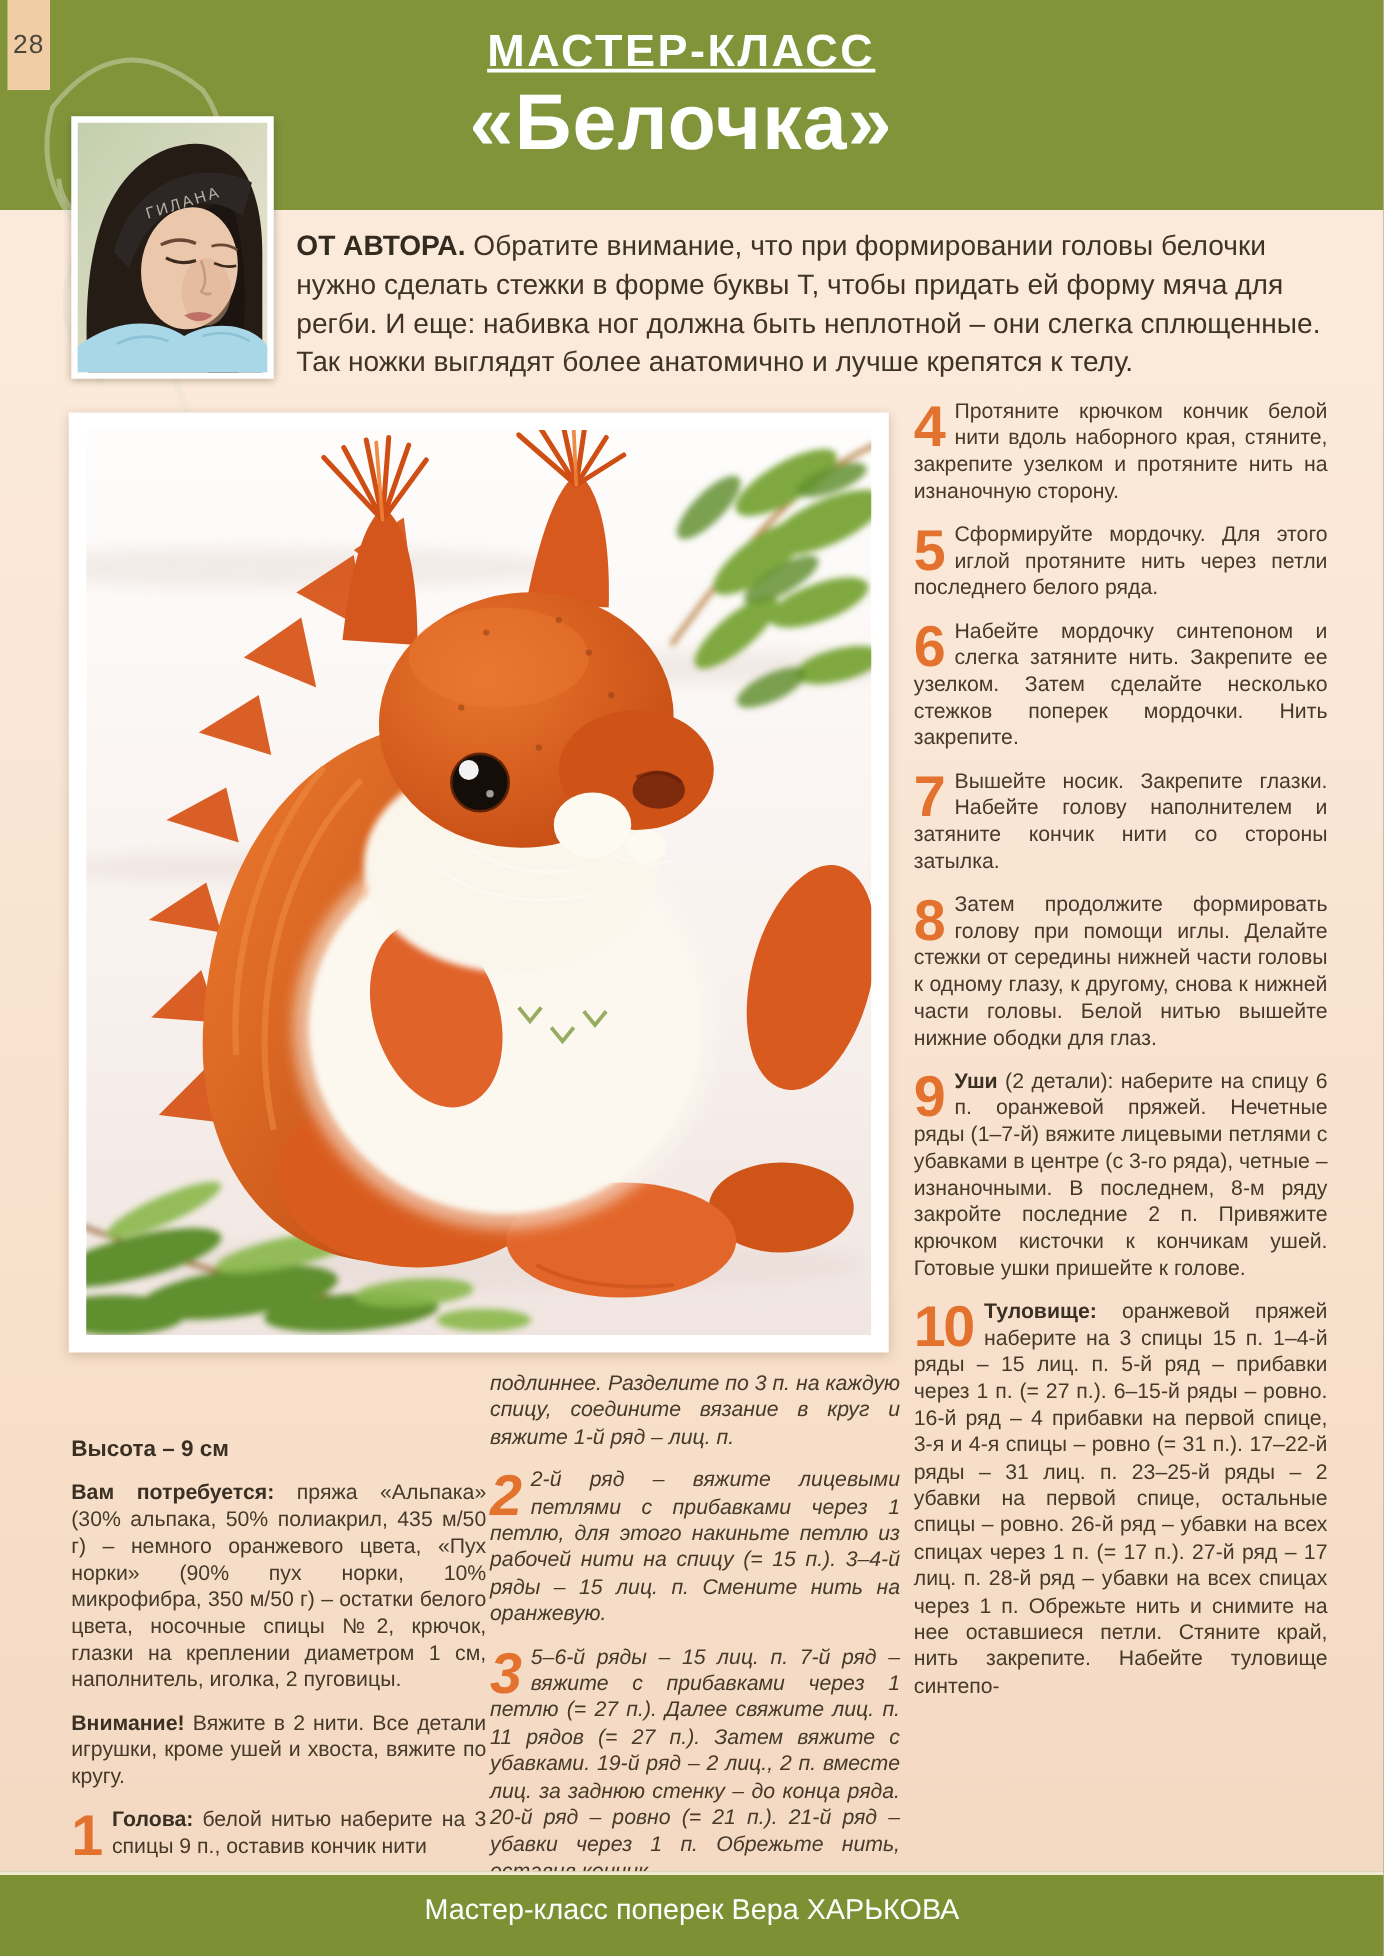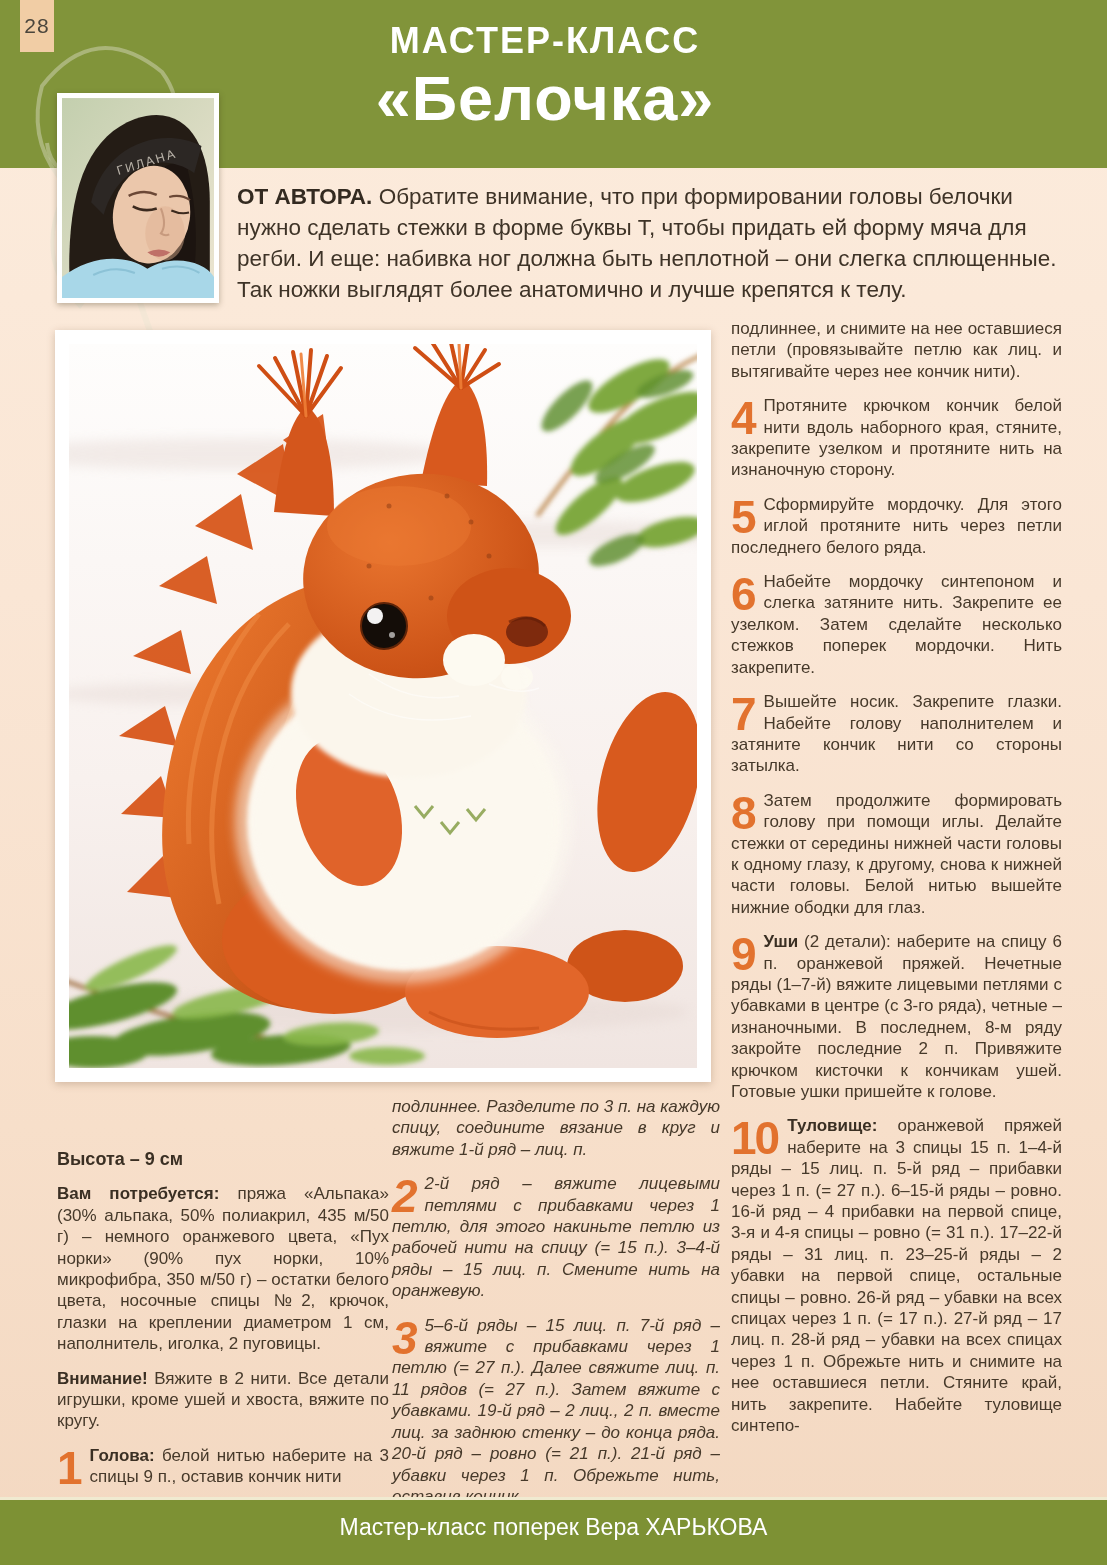--- a/index.html
+++ b/index.html
@@ -1,25 +1,25 @@
 <!DOCTYPE html>
 <html lang="ru"><head>
 <meta charset="utf-8">
 <style>
   html,body{margin:0;padding:0;}
   body{font-family:"Liberation Sans",sans-serif;background:#888;}
   #page{position:relative;width:1107px;height:1565px;margin:0 auto;overflow:hidden;
         background:linear-gradient(180deg,#fcecdd 0%,#fae6d5 38%,#f7dfca 72%,#f3d8c1 100%);}
   
   .band{position:absolute;left:0;top:0;width:1107px;height:168px;background:#81943a;}
-  .pagetab{position:absolute;left:20px;top:0;width:34px;height:52px;background:#f1cda5;
+  .pagetab{position:absolute;left:6px;top:0;width:34px;height:72px;background:#f1cda5;
            display:flex;align-items:center;justify-content:center;
            font-size:21px;color:#4a453c;letter-spacing:1px;}
   .kicker{position:absolute;left:0;top:20px;width:1090px;text-align:center;color:#fff;
-          font-size:36px;font-weight:bold;letter-spacing:2px;}
+          font-size:36px;font-weight:bold;letter-spacing:2px;text-decoration:underline;}
   .title{position:absolute;left:0;top:62px;width:1090px;text-align:center;color:#fff;
          font-size:63px;font-weight:bold;letter-spacing:1px;}
   .watermark{position:absolute;left:0;top:0;pointer-events:none;}
   
   .portrait{position:absolute;left:57px;top:93px;width:152px;height:200px;background:#fff;
             padding:5px;box-shadow:0 2px 6px rgba(60,50,20,.35);}
   .portrait svg{display:block;width:100%;height:100%;}
   
   .note{position:absolute;left:237px;top:181px;width:820px;font-size:22.5px;line-height:31px;
         color:#3e3327;}
@@ -261,21 +261,20 @@
     <p class="step"><span class="num">1</span><span class="lead">Голова:</span> <span>белой нитью наберите на 3 спицы 9 п., оставив кончик нити</span></p>
   </div>
 
   <div class="col col-mid">
     <p>подлиннее. Разделите по 3 п. на каждую спицу, соедините вязание в круг и вяжите 1-й ряд – лиц. п.</p>
     <p class="step"><span class="num">2</span><span>2-й ряд – вяжите лицевыми петлями с прибавками через 1 петлю, для этого накиньте петлю из рабочей нити на спицу (= 15 п.). 3–4-й ряды – 15 лиц. п. Смените нить на оранжевую.</span></p>
     <p class="step"><span class="num">3</span><span>5–6-й ряды – 15 лиц. п. 7-й ряд – вяжите с прибавками через 1 петлю (= 27 п.). Далее свяжите лиц. п. 11 рядов (= 27 п.). Затем вяжите с убавками. 19-й ряд – 2 лиц., 2 п. вместе лиц. за заднюю стенку – до конца ряда. 20-й ряд – ровно (= 21 п.). 21-й ряд – убавки через 1 п. Обрежьте нить, оставив кончик</span></p>
   </div>
 
   <div class="col col-right">
-    <p>подлиннее, и снимите на нее оставшиеся петли (провязывайте петлю как лиц. и вытягивайте через нее кончик нити).</p>
     <p class="step"><span class="num">4</span><span>Протяните крючком кончик белой нити вдоль наборного края, стяните, закрепите узелком и протяните нить на изнаночную сторону.</span></p>
     <p class="step"><span class="num">5</span><span>Сформируйте мордочку. Для этого иглой протяните нить через петли последнего белого ряда.</span></p>
     <p class="step"><span class="num">6</span><span>Набейте мордочку синтепоном и слегка затяните нить. Закрепите ее узелком. Затем сделайте несколько стежков поперек мордочки. Нить закрепите.</span></p>
     <p class="step"><span class="num">7</span><span>Вышейте носик. Закрепите глазки. Набейте голову наполнителем и затяните кончик нити со стороны затылка.</span></p>
     <p class="step"><span class="num">8</span><span>Затем продолжите формировать голову при помощи иглы. Делайте стежки от середины нижней части головы к одному глазу, к другому, снова к нижней части головы. Белой нитью вышейте нижние ободки для глаз.</span></p>
     <p class="step"><span class="num">9</span><span class="lead">Уши</span> <span>(2 детали): наберите на спицу 6 п. оранжевой пряжей. Нечетные ряды (1–7-й) вяжите лицевыми петлями с убавками в центре (с 3-го ряда), четные – изнаночными. В последнем, 8-м ряду закройте последние 2 п. Привяжите крючком кисточки к кончикам ушей. Готовые ушки пришейте к голове.</span></p>
     <p class="step"><span class="num">10</span><span class="lead">Туловище:</span> <span>оранжевой пряжей наберите на 3 спицы 15 п. 1–4-й ряды – 15 лиц. п. 5-й ряд – прибавки через 1 п. (= 27 п.). 6–15-й ряды – ровно. 16-й ряд – 4 прибавки на первой спице, 3-я и 4-я спицы – ровно (= 31 п.). 17–22-й ряды – 31 лиц. п. 23–25-й ряды – 2 убавки на первой спице, остальные спицы – ровно. 26-й ряд – убавки на всех спицах через 1 п. (= 17 п.). 27-й ряд – 17 лиц. п. 28-й ряд – убавки на всех спицах через 1 п. Обрежьте нить и снимите на нее оставшиеся петли. Стяните край, нить закрепите. Набейте туловище синтепо-</span></p>
   </div>
 
   <div class="footer">

